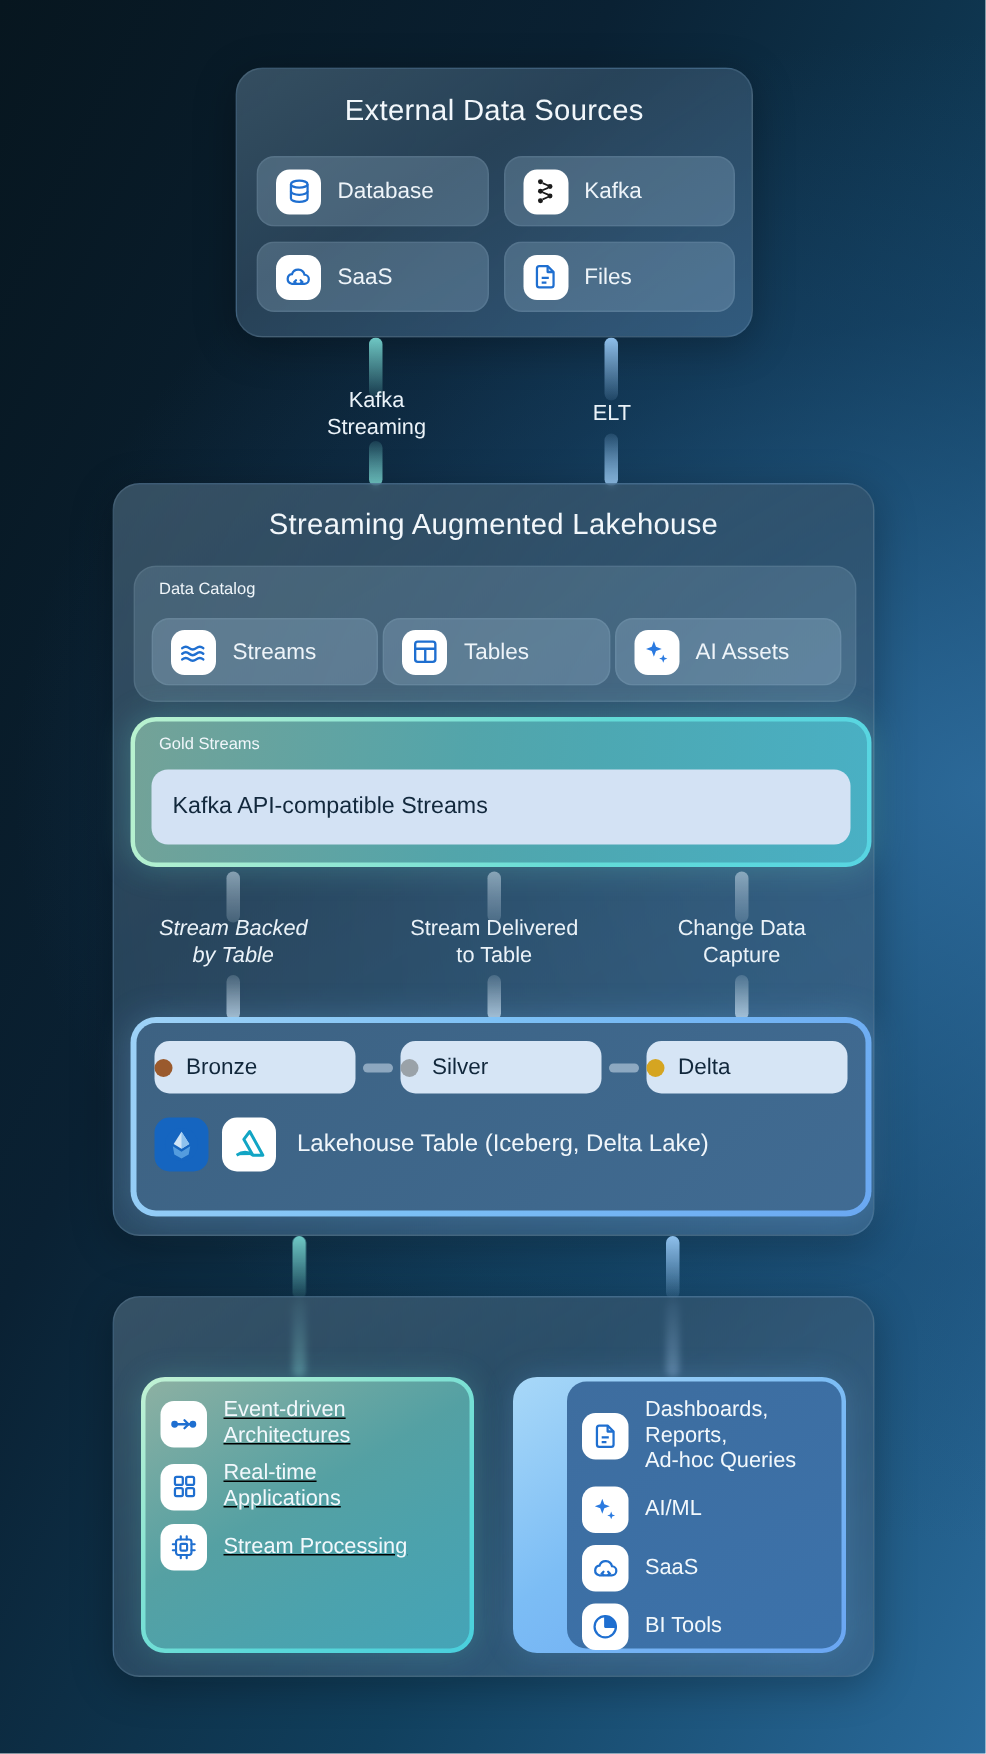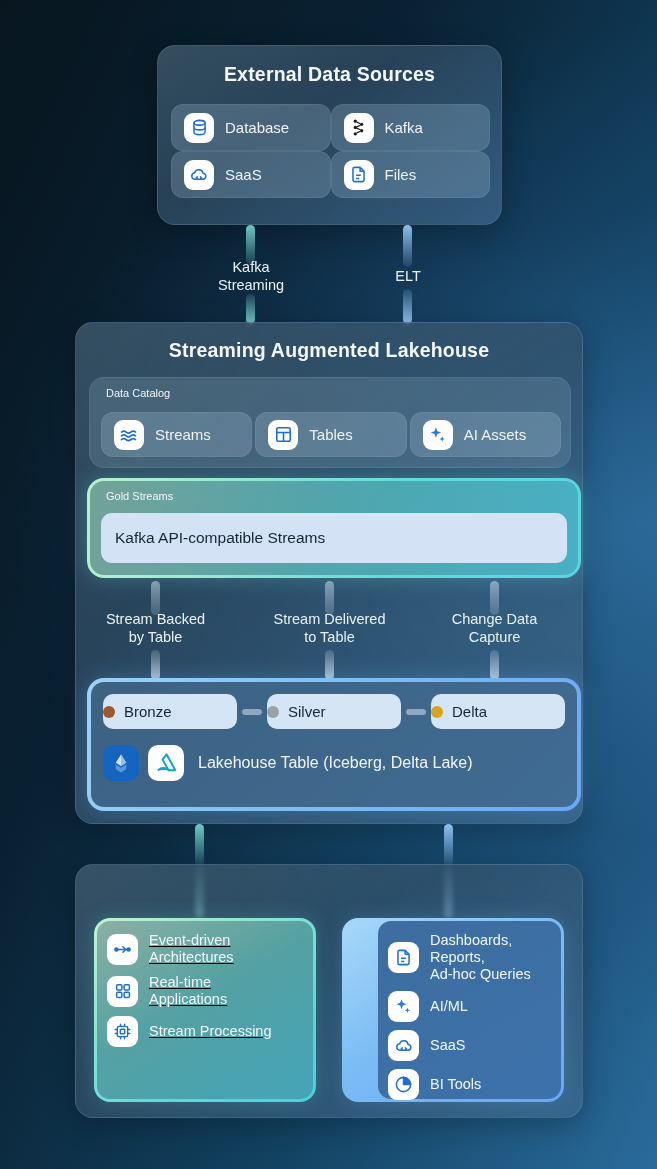--- a/index.html
+++ b/index.html
@@ -22,21 +22,21 @@
     background: linear-gradient(150deg, rgba(70,98,118,0.72) 0%, rgba(55,84,108,0.66) 40%, rgba(63,105,142,0.70) 100%);
     border: 1px solid rgba(160,195,220,0.16);
     box-shadow: 0 6px 28px rgba(0,0,0,0.28);
     backdrop-filter: blur(2px);
   }
   .panel-title {
     text-align: center;
     color: #f2f7fb;
     font-size: 19.5px;
     letter-spacing: .2px;
-    font-weight: 700;
+    font-weight: 400;
   }
 
   
   .chip {
     display: flex; align-items: center; gap: 11px;
     border-radius: 12px;
     background: rgba(168,198,220,0.26);
     border: 1px solid rgba(190,215,235,0.10);
     padding: 0 12px;
   }
@@ -49,21 +49,21 @@
     display: flex; align-items: center; justify-content: center;
   }
   .ico svg { display: block; }
 
   
   #external-sources { left: 157px; top: 45px; width: 345px; height: 180px; }
   #external-sources .panel-title { margin-top: 17px; }
   .src-grid {
     position: absolute; left: 13px; top: 58px;
     width: 319px;
-    display: grid; grid-template-columns: 1fr 1fr; 
+    display: grid; grid-template-columns: 1fr 1fr; gap: 10px;
   }
   .src-grid .chip { height: 47px; }
 
   
   .conn {
     position: absolute;
     width: 9px;
     border-radius: 5px;
   }
   .conn.teal  { background: linear-gradient(180deg, rgba(120,215,210,0.92), rgba(120,215,210,0.10)); }
@@ -318,21 +318,21 @@
   <div class="subpanel" id="data-streams">
     <div id="data-streams-inner">
       <div class="sub-title">Gold Streams</div>
       <div id="kafka-stream-box">
         <span>Kafka API-compatible Streams</span>
       </div>
     </div>
   </div>
 
   <div class="conn grey" style="left:75px; top:258px; height:34px;"></div>
-  <div class="conn-label" style="left:17px; top:287px; width:125px;">Stream Backed
+  <div class="conn-label" style="left:17px; top:287px; width:125px;font-style:italic;">Stream Backed
 by Table</div>
   <div class="conn greyup" style="left:75px; top:327px; height:30px;"></div>
 
   <div class="conn grey" style="left:249px; top:258px; height:34px;"></div>
   <div class="conn-label" style="left:191px; top:287px; width:125px;">Stream Delivered
 to Table</div>
   <div class="conn greyup" style="left:249px; top:327px; height:30px;"></div>
 
   <div class="conn grey" style="left:414px; top:258px; height:34px;"></div>
   <div class="conn-label" style="left:356px; top:287px; width:125px;">Change Data

